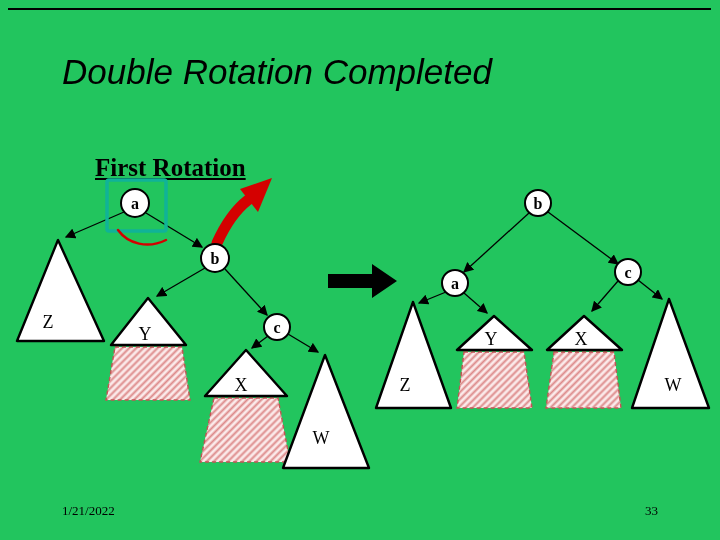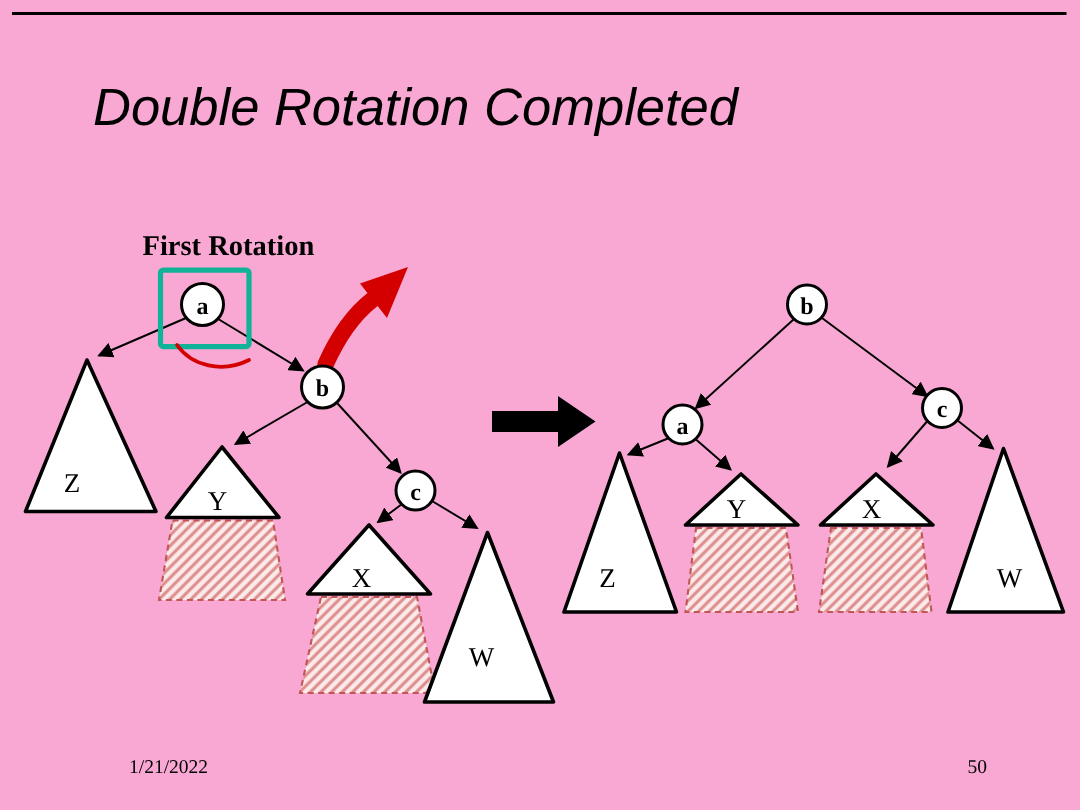--- a/index.html
+++ b/index.html
@@ -1,26 +1,26 @@
 <!DOCTYPE html>
 <html><head>
 <meta charset="utf-8">
 <style>
   html,body{margin:0;padding:0;background:#fff;}
-  .slide{position:relative;width:720px;height:540px;background:#f9a8d4;overflow:hidden;
+  .slide{position:relative;width:720px;height:540px;background:#22c55e;overflow:hidden;
          font-family:"Liberation Serif",serif;color:#000;}
   .top-rule{position:absolute;left:8px;top:8px;width:703px;border-top:2px solid #000;height:0;}
   .title{position:absolute;left:62px;top:52px;font-family:"Liberation Sans",sans-serif;
          font-style:italic;font-size:35px;white-space:nowrap;}
   .section-heading{position:absolute;font-family:"Liberation Serif",serif;font-weight:bold;
-         font-size:19px;white-space:nowrap;}
+         font-size:25px;white-space:nowrap;text-decoration:underline;}
   .heading-first{left:95px;top:154px;}
   .heading-second{left:467px;top:152px;}
   .diagram{position:absolute;left:0;top:0;width:720px;height:540px;}
-  .footer{position:absolute;top:503px;font-size:13px;font-family:"Liberation Serif",serif;margin-left:24px;}
+  .footer{position:absolute;top:503px;font-size:13px;font-family:"Liberation Serif",serif;}
   .footer-date{left:62px;}
   .footer-page{right:62px;}
   .diagram text{font-family:"Liberation Serif",serif;fill:#000;}
   .node-label{font-weight:bold;font-size:16px;text-anchor:middle;}
   .subtree-label{font-size:18px;text-anchor:middle;}
   .tree-edge{stroke:#000;stroke-width:1.3;}
   .node-circle{fill:#fff;stroke:#000;stroke-width:2;}
   .subtree-triangle{fill:#fff;stroke:#000;stroke-width:2.4;stroke-linejoin:round;}
   .subtree-ext{fill:url(#pinkHatch);stroke:#c25555;stroke-width:1.4;stroke-dasharray:4 3;}
 </style>
@@ -116,14 +116,14 @@
 
       <circle class="node-circle" cx="455" cy="283" r="13"></circle>
       <text class="node-label" x="455" y="289">a</text>
 
       <circle class="node-circle" cx="628" cy="272" r="13"></circle>
       <text class="node-label" x="628" y="278">c</text>
     </g>
   </svg>
 
   <div class="footer footer-date">1/21/2022</div>
-  <div class="footer footer-page">50</div>
+  <div class="footer footer-page">33</div>
 </div>
 
 </body></html>

